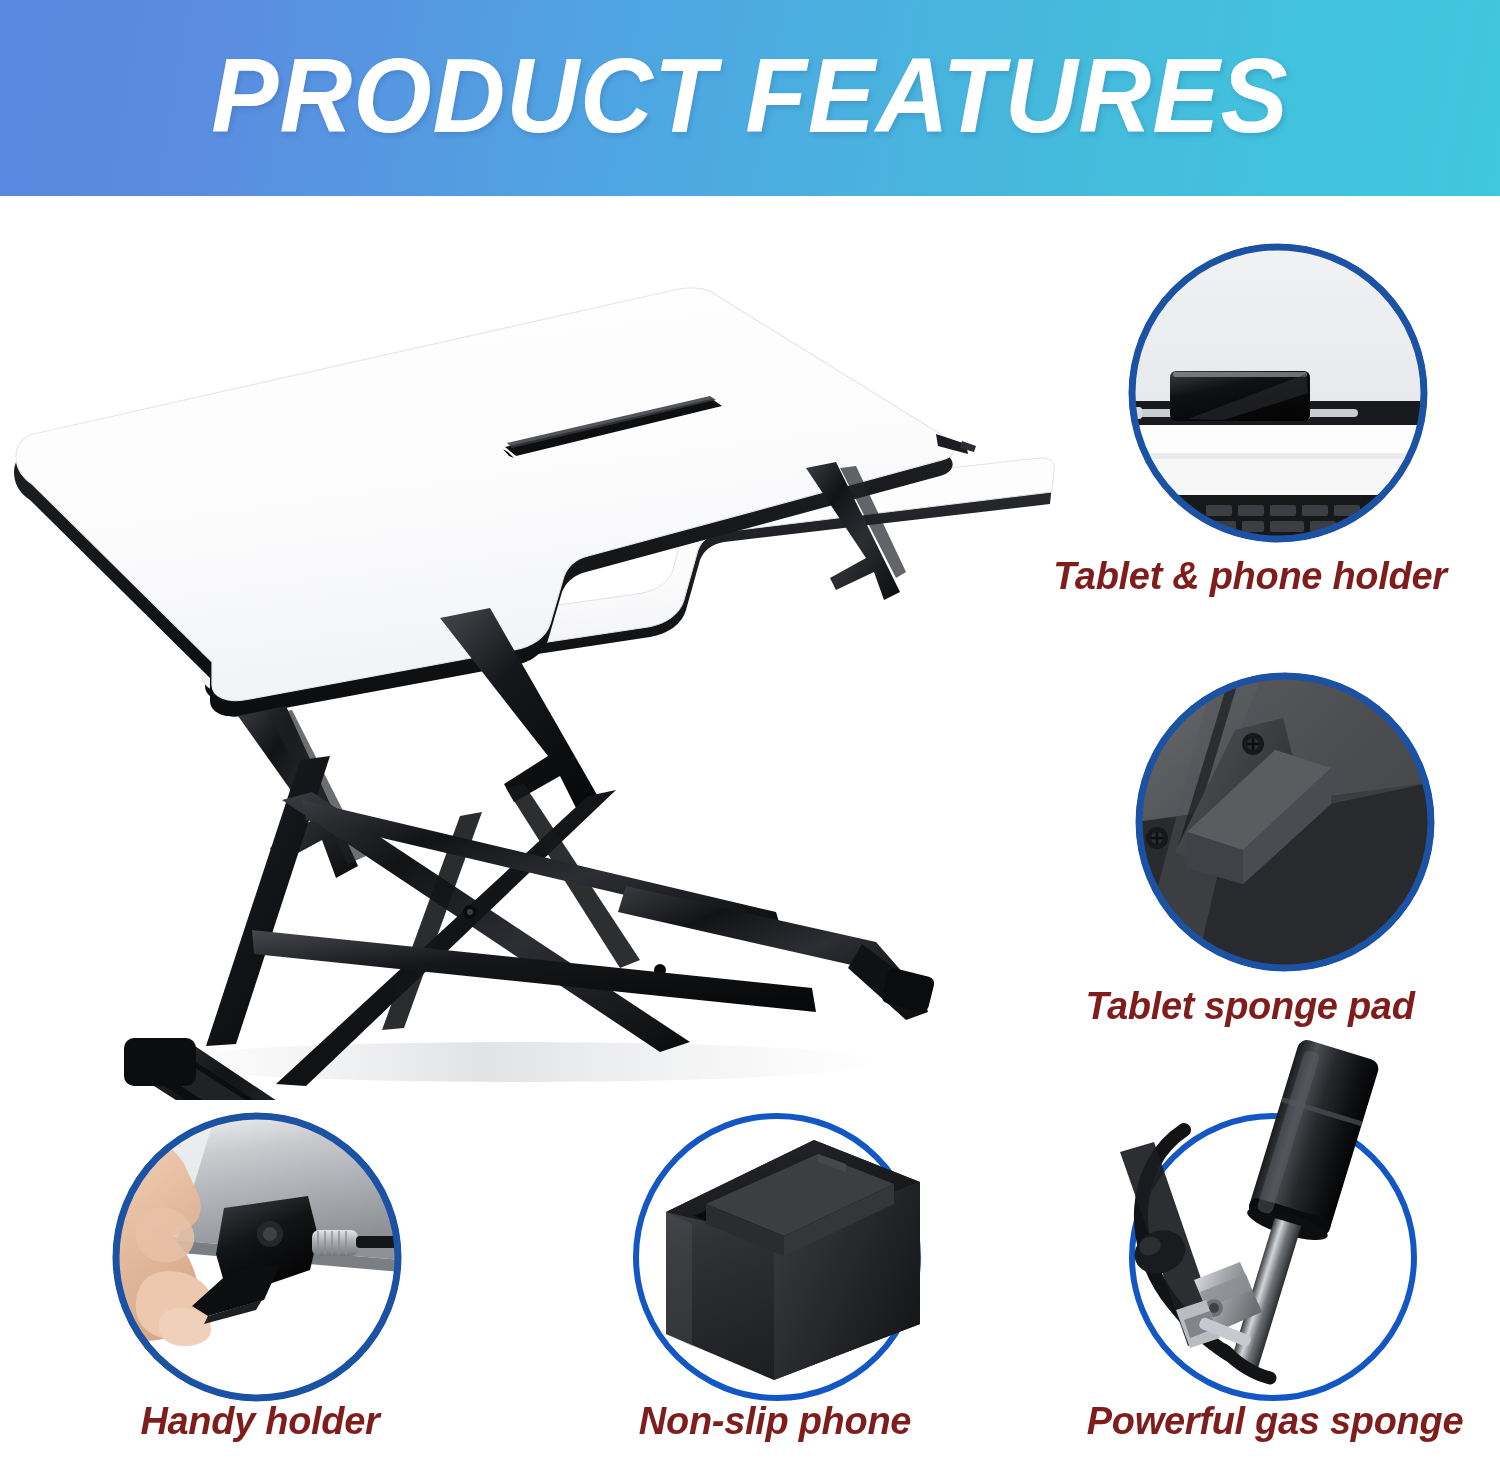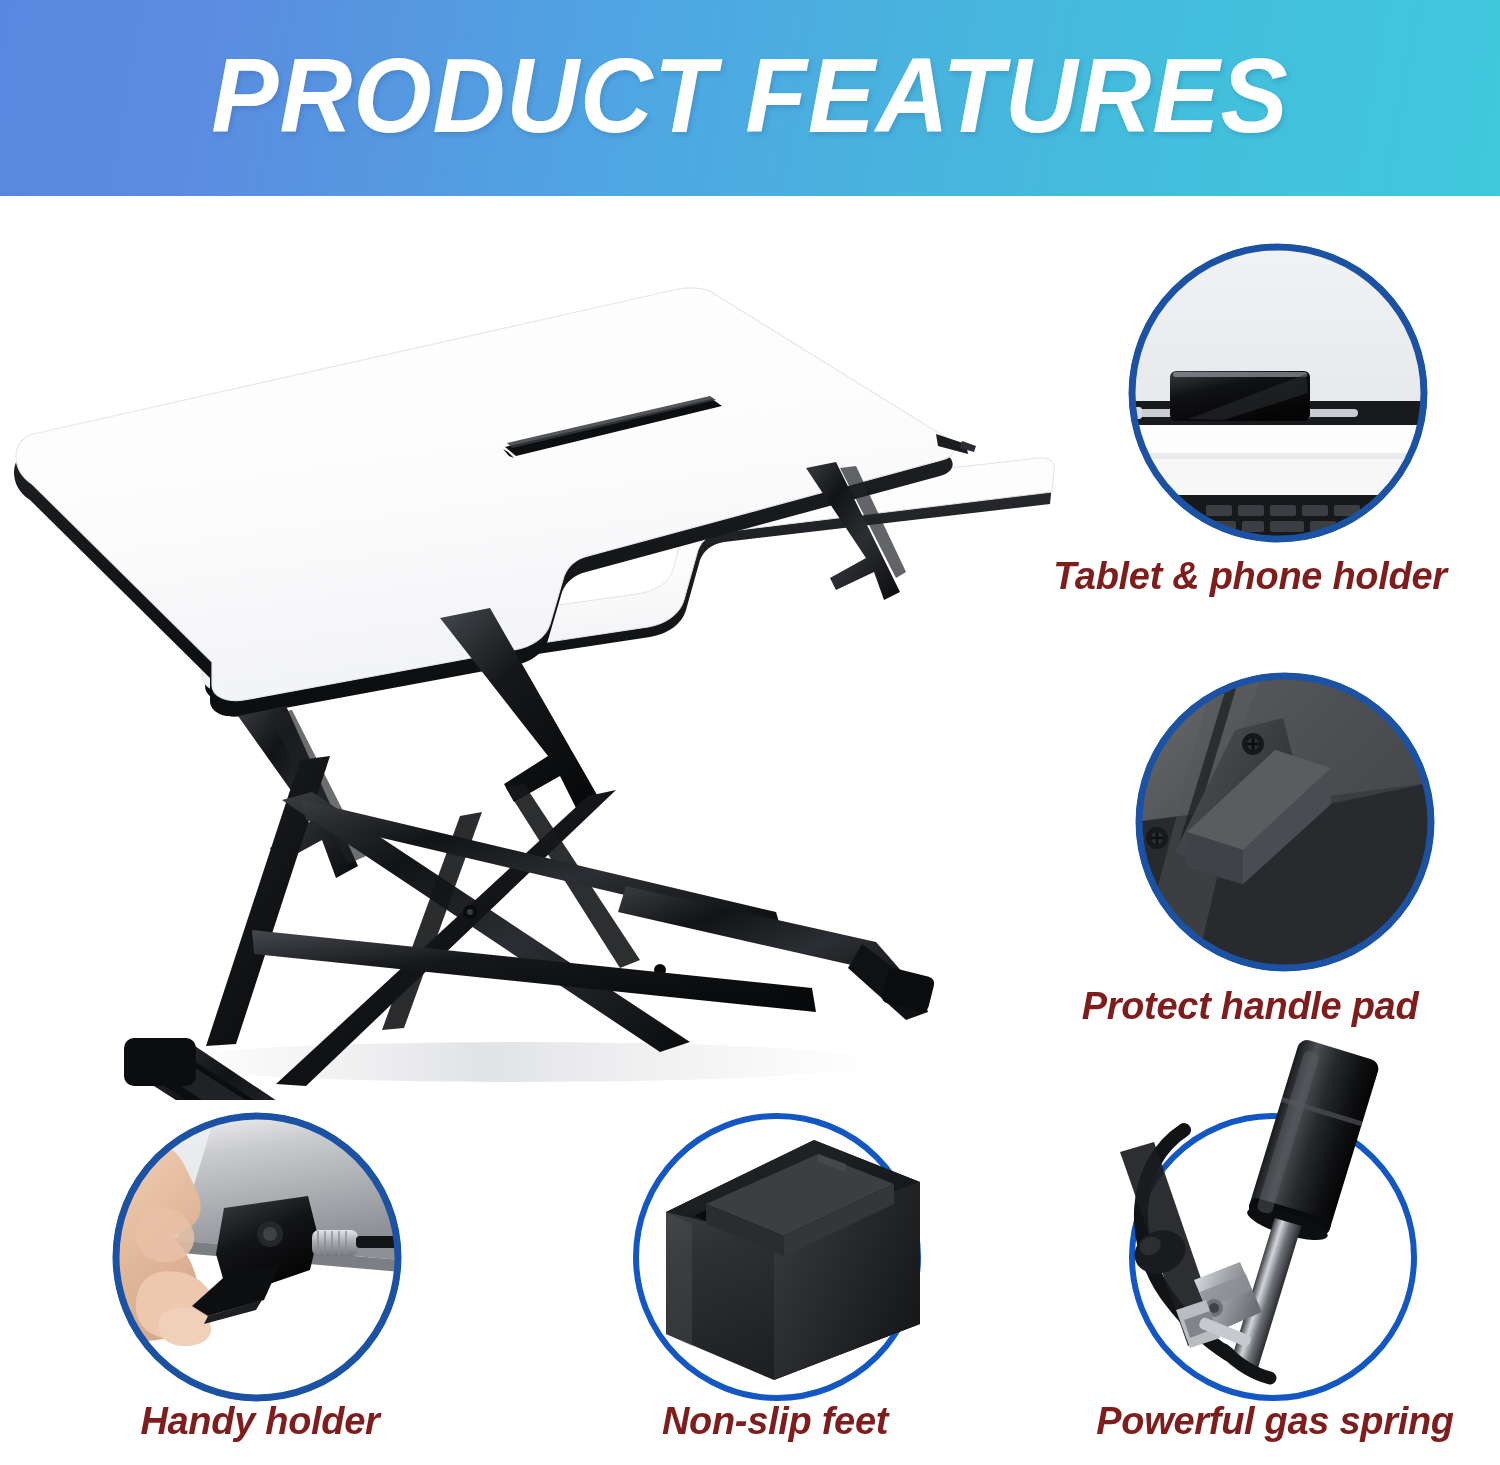--- a/index.html
+++ b/index.html
@@ -380,21 +380,21 @@
 
           <path d="M140 78 L196 96 L196 132 L108 212 L52 196 Z" fill="url(#padG)"></path>
           <path d="M140 78 L196 96 L108 178 L52 160 Z" fill="#5a5c60"></path>
           <path d="M52 160 L108 178 L108 212 L52 196 Z" fill="#404247"></path>
           <path d="M108 178 L196 96 L196 132 L108 212 Z" fill="#4a4c51"></path>
         </g>
         <circle cx="150" cy="150" r="146" fill="none" stroke="#1B52A4" stroke-width="7"></circle>
       </svg>
     </div>
   </div>
-  <div class="callout-label" id="label-sponge">Protect handle pad</div>
+  <div class="callout-label" id="label-sponge">Tablet sponge pad</div>
 
   <div class="callout" id="callout-handle">
     <div class="callout-circle">
       <svg class="cut-svg" viewBox="0 0 290 290" xmlns="http://www.w3.org/2000/svg">
         <defs>
           <clipPath id="clipHandle">
               <circle cx="145" cy="145" r="141"></circle>
             </clipPath>
           <linearGradient id="skinG" x1="0" y1="0" x2="0.4" y2="1">
             <stop offset="0%" stop-color="#f3d4bd"></stop>
@@ -491,21 +491,21 @@
           <path d="M74 92 L186 42 L262 72 L152 124 Z" fill="#3c3e42"></path>
           <path d="M74 92 L152 124 L152 144 L74 112 Z" fill="#2a2c30"></path>
           <path d="M152 124 L262 72 L262 92 L152 144 Z" fill="#343639"></path>
           <path d="M186 42 L214 52 L214 60 L186 50 Z" fill="#46484c"></path>
 
           <path d="M34 100 L34 222 L60 234 L60 112 Z" fill="#55575b" opacity="0.35"></path>
         </g>
       </svg>
     </div>
   </div>
-  <div class="callout-label" id="label-feet">Non-slip feet</div>
+  <div class="callout-label" id="label-feet">Non-slip phone</div>
 
   <div class="callout" id="callout-gasspring">
     <div class="callout-circle" style="overflow:visible">
       <svg class="cut-svg" viewBox="0 0 290 290" xmlns="http://www.w3.org/2000/svg" style="overflow:visible">
         <defs>
           <linearGradient id="cylG" x1="0" y1="0" x2="1" y2="0">
             <stop offset="0%" stop-color="#1a1b1d"></stop>
             <stop offset="22%" stop-color="#4c4e53"></stop>
             <stop offset="48%" stop-color="#26282b"></stop>
             <stop offset="78%" stop-color="#101113"></stop>
@@ -553,15 +553,15 @@
             <path d="M48 198 L78 188 L92 226 L62 236 Z" fill="#b9bcc1"></path>
             <path d="M56 208 L82 199 L88 216 L62 226 Z" fill="#81848a"></path>
             <rect x="70" y="214" width="54" height="12" rx="5" fill="#c6c9ce" transform="rotate(22 97 220)"></rect>
           </g>
 
           <path d="M96 238 C110 252, 126 262, 142 266" fill="none" stroke="#121315" stroke-width="13" stroke-linecap="round"></path>
         </g>
       </svg>
     </div>
   </div>
-  <div class="callout-label" id="label-gasspring">Powerful gas spring</div>
+  <div class="callout-label" id="label-gasspring">Powerful gas sponge</div>
 
 </div>
 
 </body></html>

